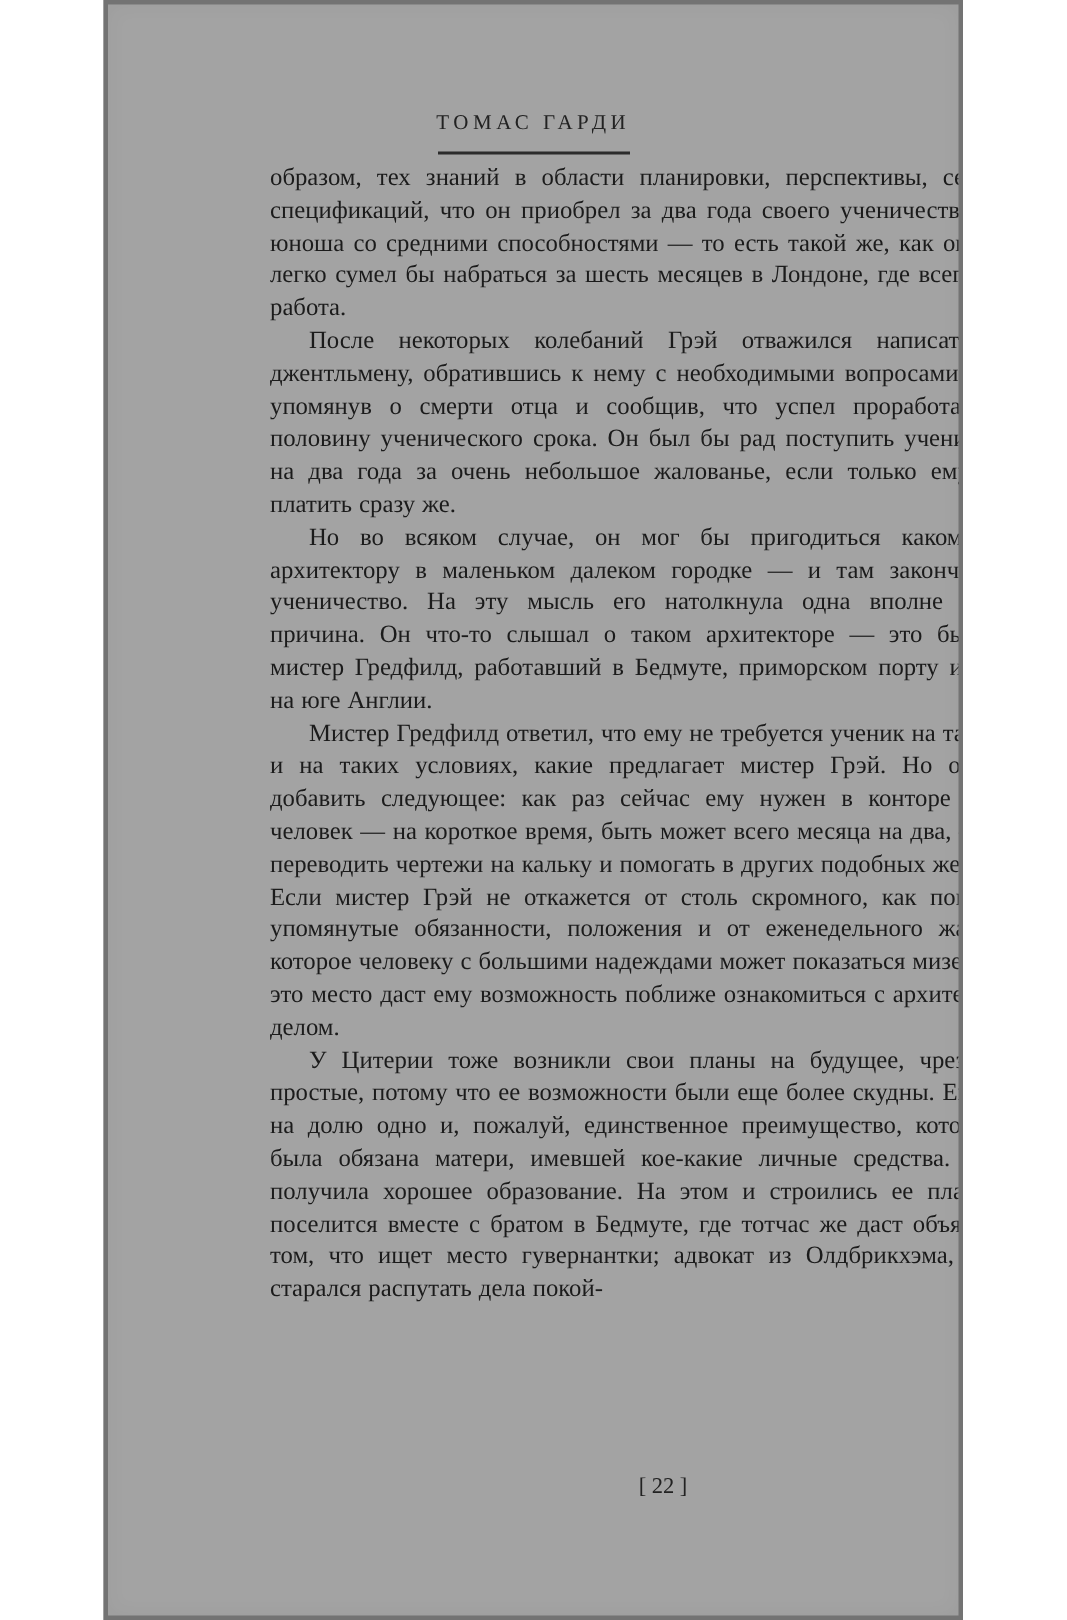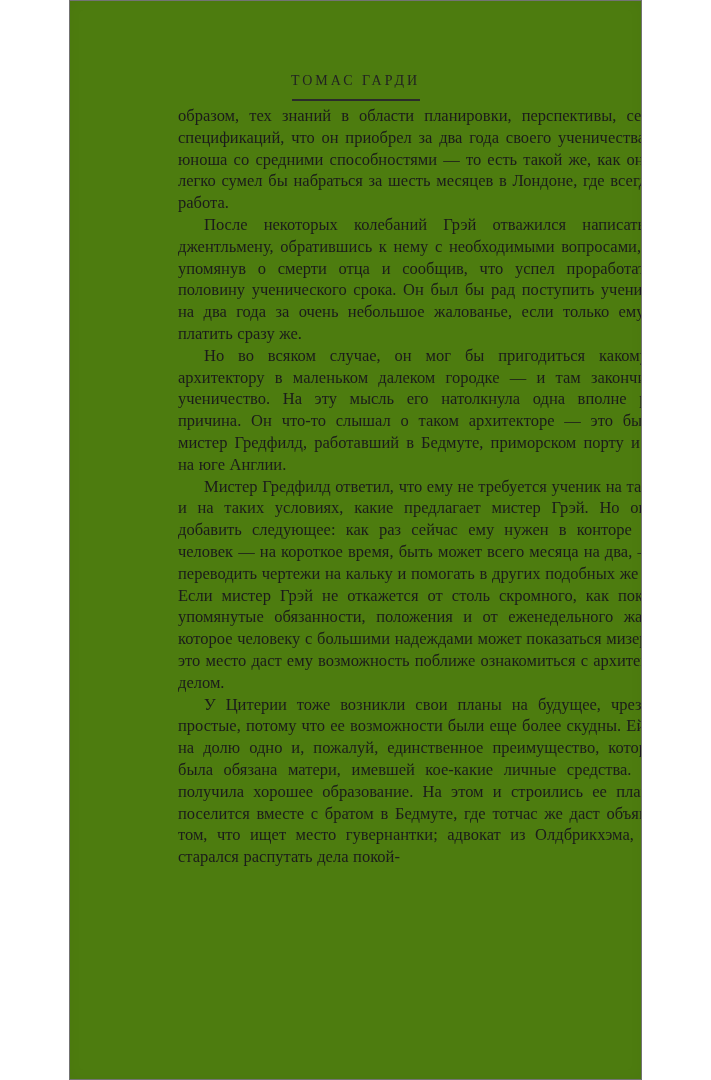--- a/index.html
+++ b/index.html
@@ -5,23 +5,23 @@
   html, body {
     margin: 0;
     padding: 0;
     background: #ffffff;
   }
   .page {
     position: relative;
     width: 573px;
     height: 1080px;
     margin: 0 auto;
-    background: #4d7c0f;
+    background: #a3a3a3;
     box-sizing: border-box;
-    border: 1px solid #737373;
+    border: 3px solid #737373;
     box-shadow: inset 0 0 14px rgba(0,0,0,0.04);
     font-family: "Liberation Serif", "DejaVu Serif", serif;
     color: #1b1b1b;
     overflow: hidden;
   }
   .running-head {
     position: absolute;
     top: 72px;
     left: 0;
     width: 100%;
@@ -78,14 +78,15 @@
   <div class="header-rule"></div>
 
   <div class="text-block">
     <p class="no-indent">образом, тех знаний в области планировки, перспективы, сечений и спецификаций, что он приобрел за два года своего ученичества, любой юноша со средними способностями — то есть такой же, как он сам, — легко сумел бы набраться за шесть месяцев в Лондоне, где всегда кипит работа.</p>
     <p>После некоторых колебаний Грэй отважился написать этому джентльмену, обратившись к нему с необходимыми вопросами, вкратце упомянув о смерти отца и сообщив, что успел проработать лишь половину ученического срока. Он был бы рад поступить учеником еще на два года за очень небольшое жалованье, если только ему начнут платить сразу же.</p>
     <p>Но во всяком случае, он мог бы пригодиться какому-нибудь архитектору в маленьком далеком городке — и там закончить свое ученичество. На эту мысль его натолкнула одна вполне реальная причина. Он что-то слышал о таком архитекторе — это был некий мистер Гредфилд, работавший в Бедмуте, приморском порту и курорте на юге Англии.</p>
     <p>Мистер Гредфилд ответил, что ему не требуется ученик на такой срок и на таких условиях, какие предлагает мистер Грэй. Но он может добавить следующее: как раз сейчас ему нужен в конторе молодой человек — на короткое время, быть может всего месяца на два, — чтобы переводить чертежи на кальку и помогать в других подобных же работах. Если мистер Грэй не откажется от столь скромного, как показывают упомянутые обязанности, положения и от еженедельного жалованья, которое человеку с большими надеждами может показаться мизерным, то это место даст ему возможность поближе ознакомиться с архитектурным делом.</p>
     <p>У Цитерии тоже возникли свои планы на будущее, чрезвычайно простые, потому что ее возможности были еще более скудны. Ей выпало на долю одно и, пожалуй, единственное преимущество, которым она была обязана матери, имевшей кое-какие личные средства. Цитерия получила хорошее образование. На этом и строились ее планы. Она поселится вместе с братом в Бедмуте, где тотчас же даст объявление о том, что ищет место гувернантки; адвокат из Олдбрикхэма, который старался распутать дела покой-</p>
   </div>
 
+  <div class="page-number">[ 22 ]</div>
 
 </div>
 
 </body></html>

